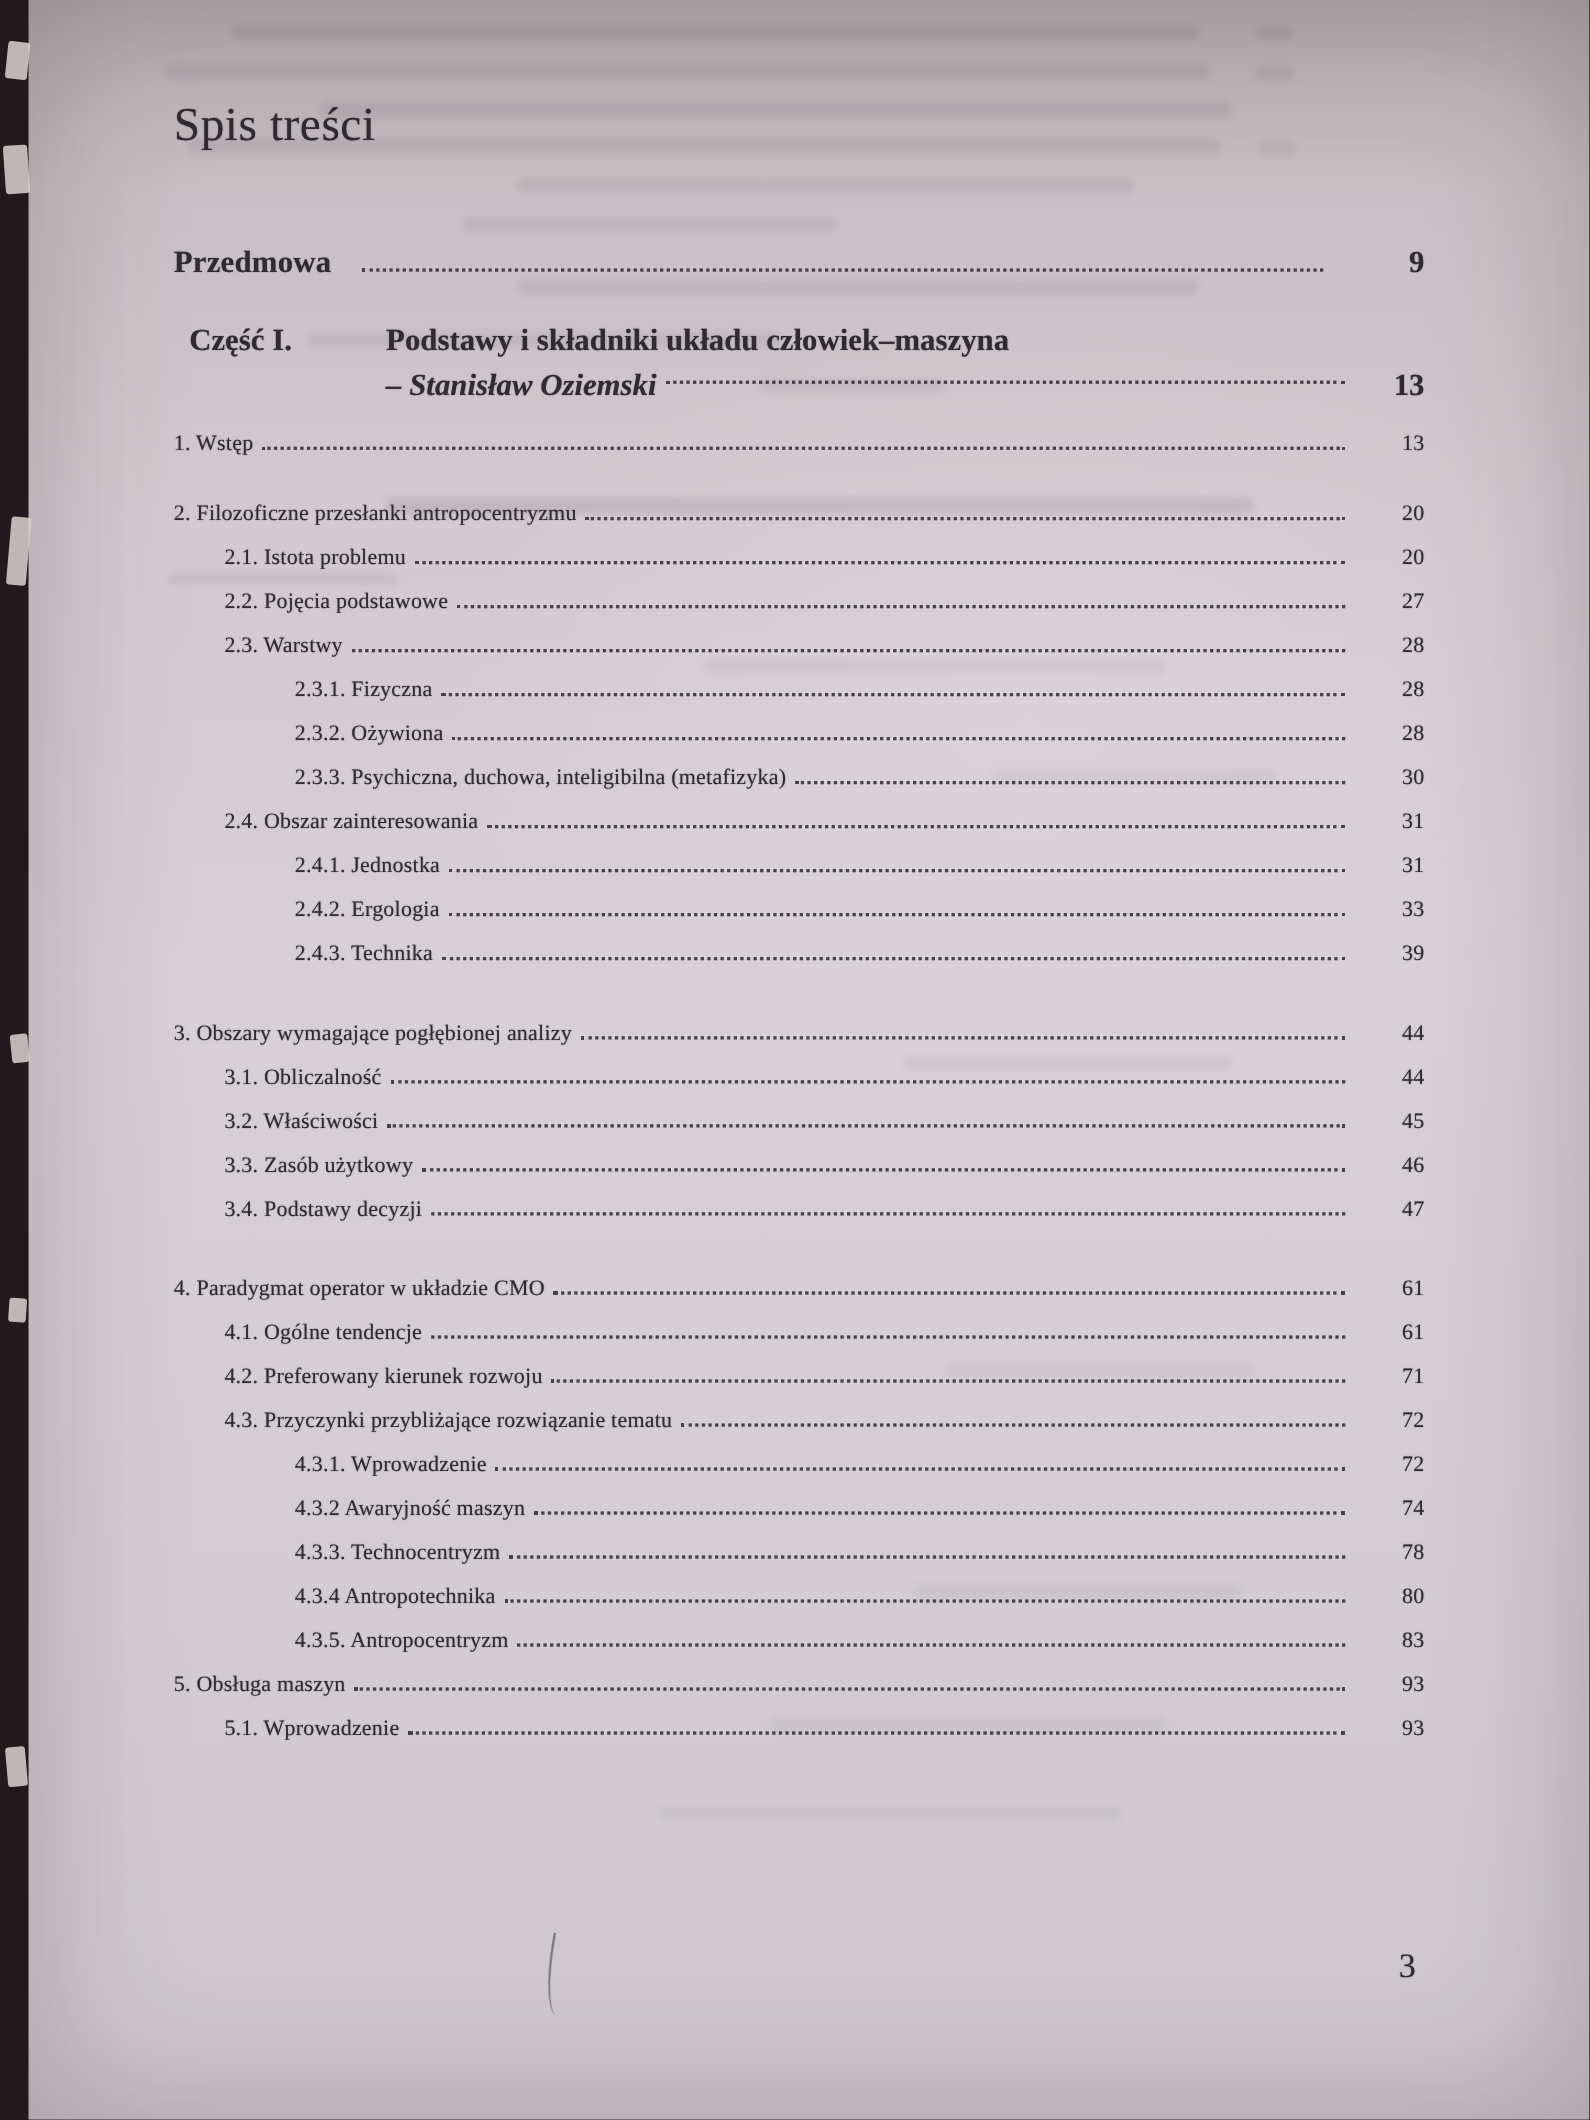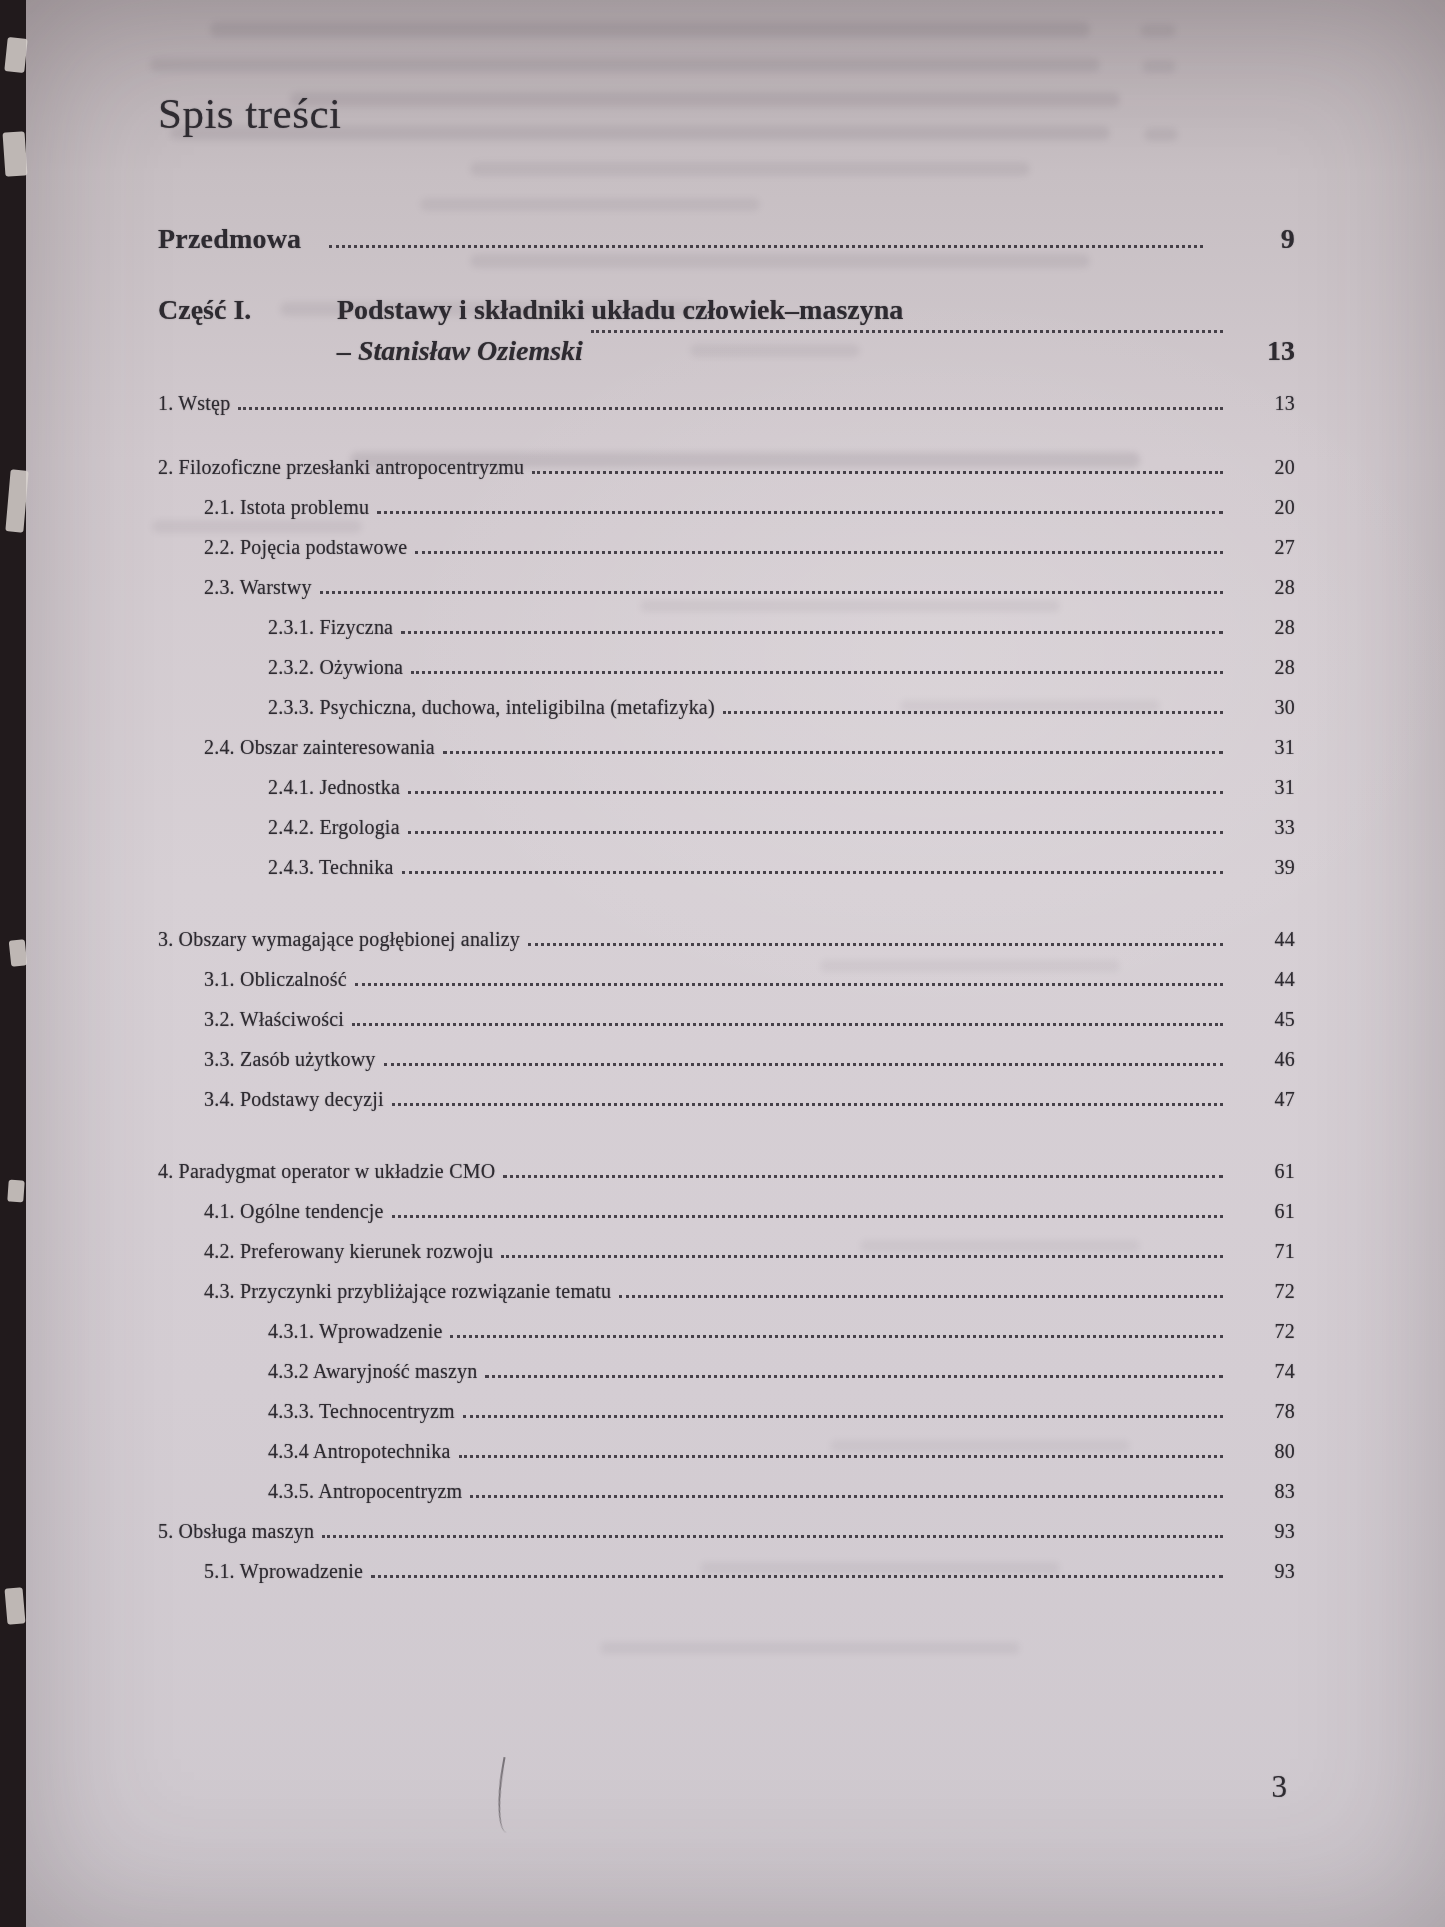--- a/index.html
+++ b/index.html
@@ -45,23 +45,23 @@
   .lvl1{padding-left:46px;}
   .lvl2{padding-left:110px;}
   .bold{font-weight:bold;gap:20px;}
   .fs28{font-size:28px;}
   .mt-title{margin-top:84px;}
   .mt12{margin-top:12px;}
   .mt24{margin-top:24px;}
   .mt32{margin-top:32px;}
   
   .part{display:flex;margin-top:30px;font-weight:bold;font-size:28px;line-height:41px;}
-  .part-label{width:179px;flex:none;}
+  .part-label{width:179px;flex:none;margin-left:14px;}
   .part-right{flex:1;min-width:0;}
-  .part-l2{display:flex;align-items:flex-start;}
+  .part-l2{display:flex;align-items:center;}
   .part-author{font-style:italic;flex:none;white-space:pre;}
   
   .folio-row{display:flex;justify-content:flex-end;margin-top:178px;
     font-size:31px;line-height:36px;padding-right:8px;}
 </style>
 </head>
 <body>
 
 <div class="paper"></div>
 

